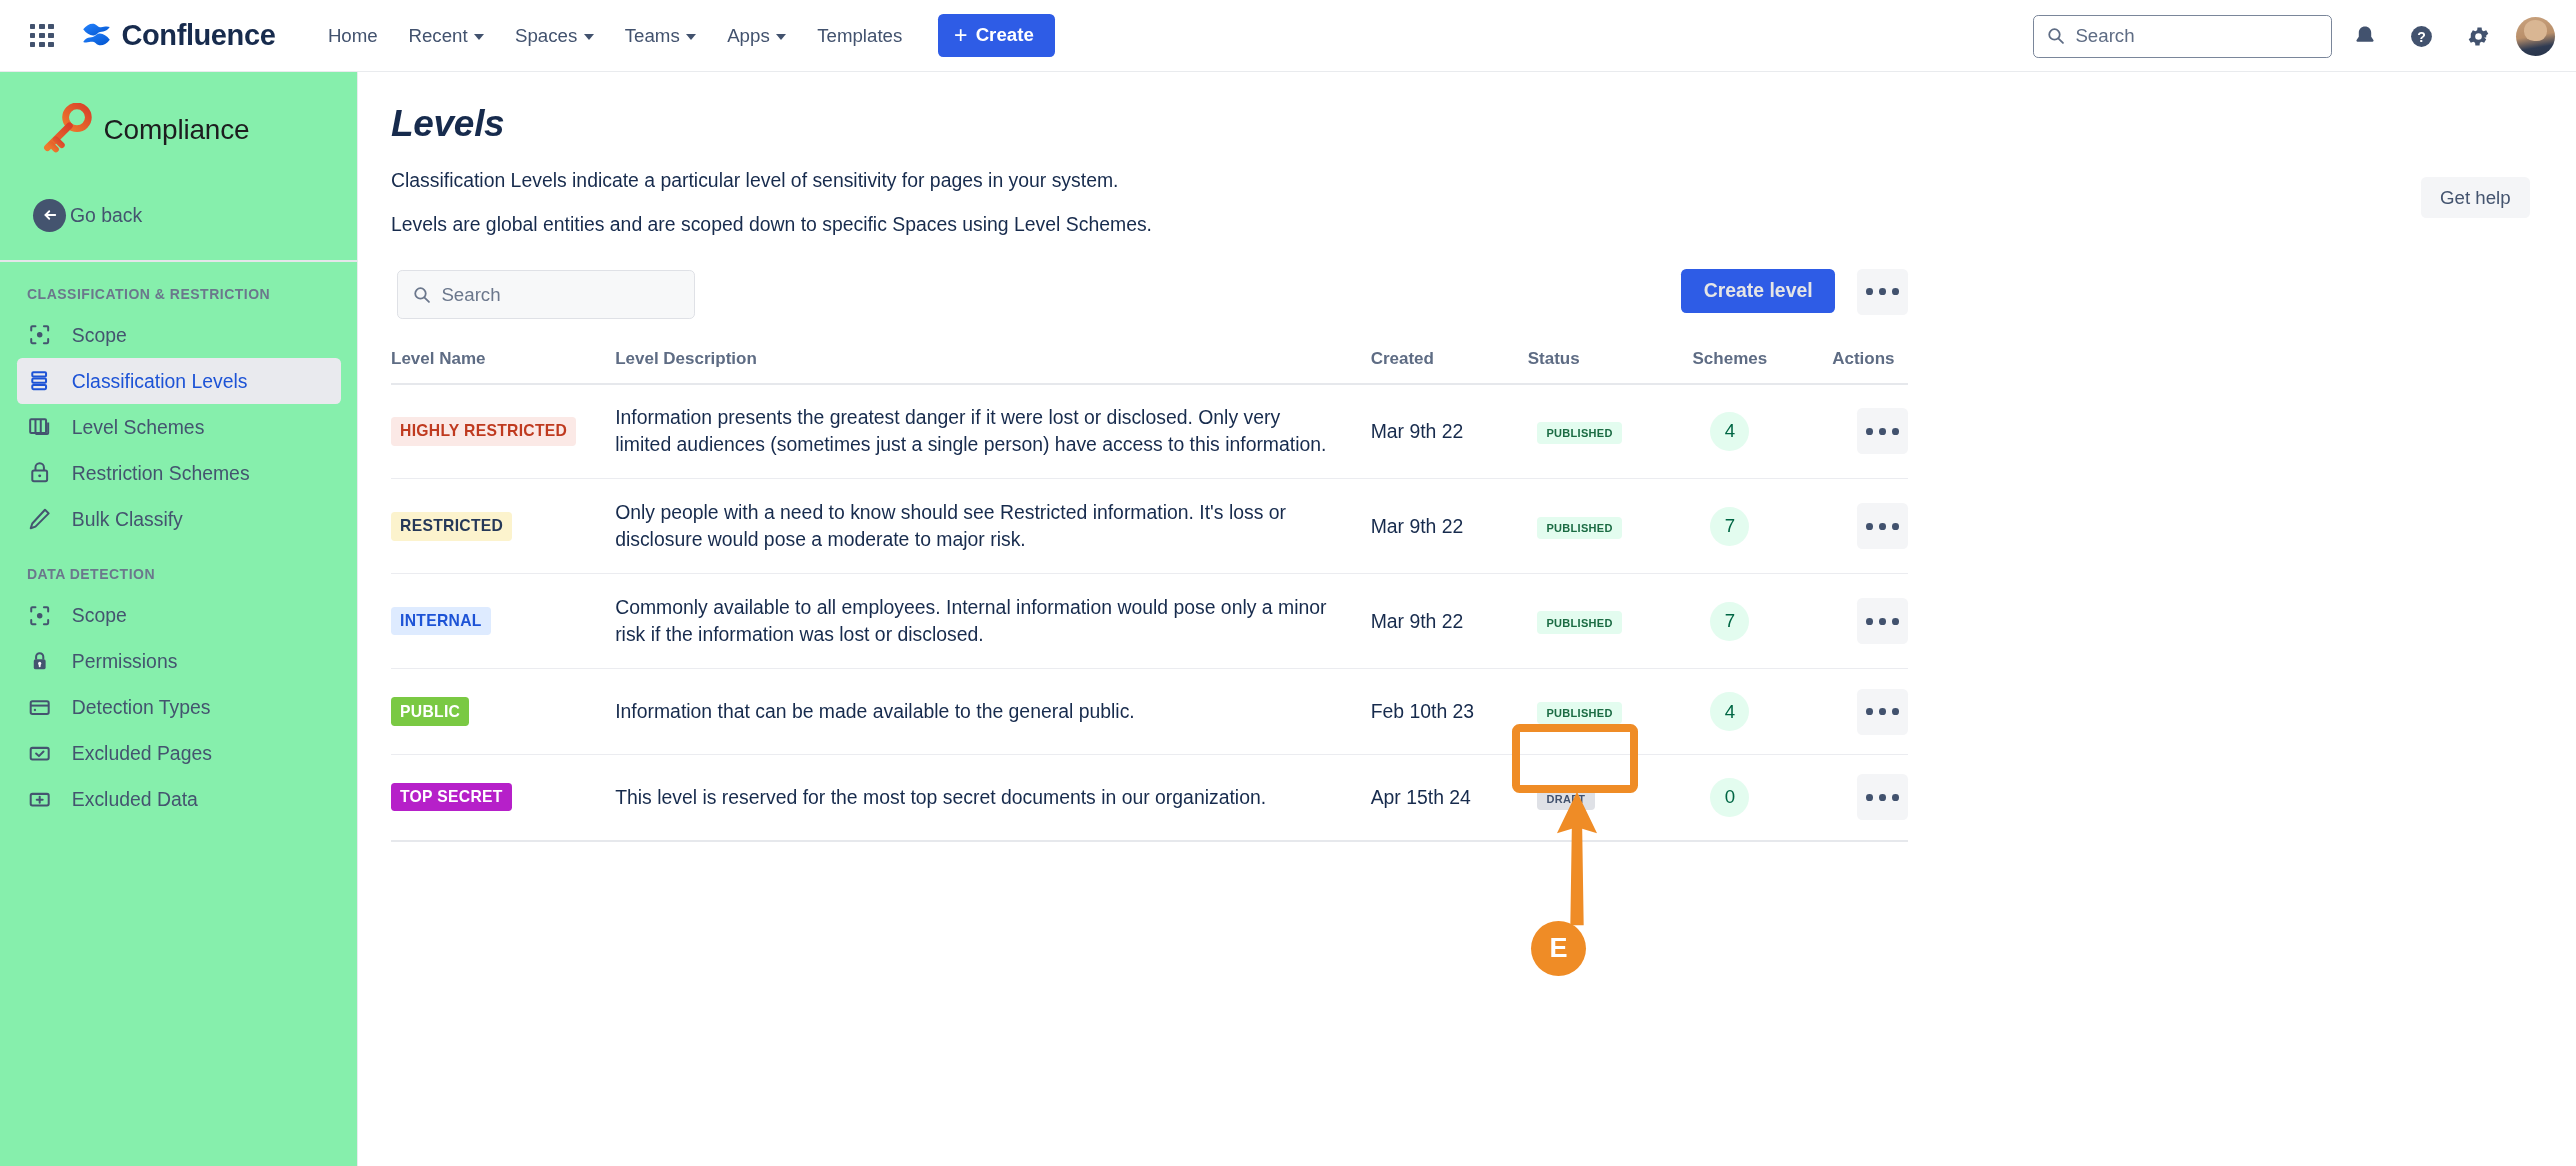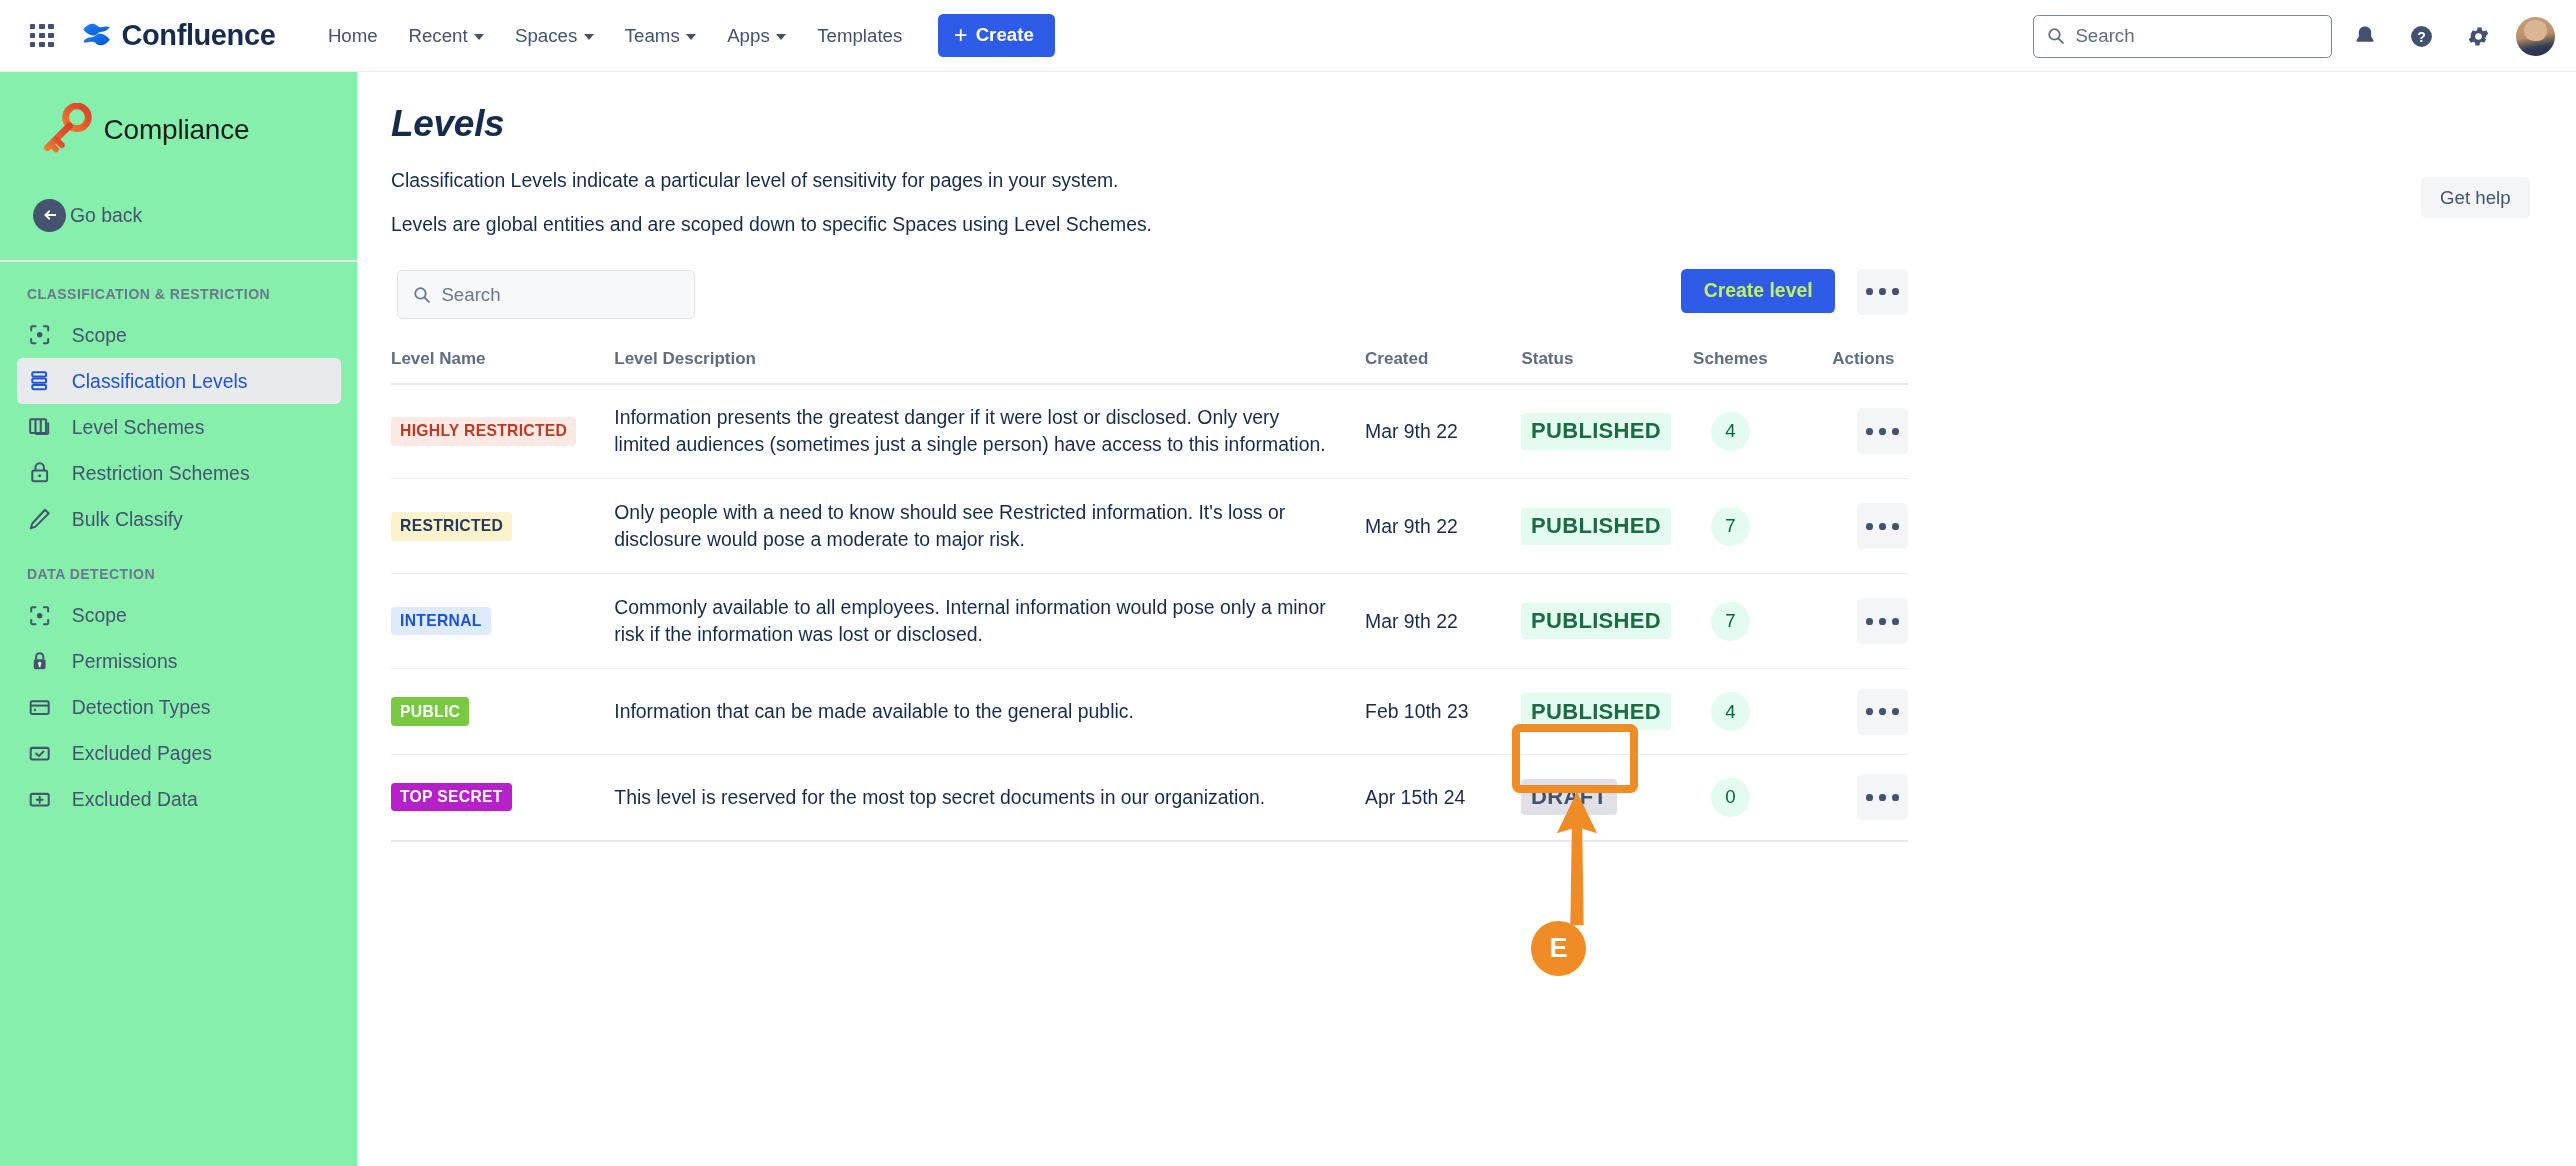--- a/index.html
+++ b/index.html
@@ -160,21 +160,21 @@
   .level-search {
     position: absolute; left: 6px; top: 0;
     display: flex; align-items: center; gap: 10.5px;
     width: 298px; height: 49px;
     background: #f7f8f9; border: 1.5px solid #dfe1e6;
     border-radius: 5.2px; padding: 0 13.5px; cursor: text;
   }
   .level-search .ph { font-size: 18.7px; color: #6b778c; }
   .create-level-btn {
     position: absolute; right: 73px; top: -1.5px;
-    background: #2e5ce6; color: #bef264;
+    background: #2e5ce6; color: #e5e5e5;
     font-size: 19.4px; font-weight: 600;
     padding: 10.5px 22.4px; border-radius: 5.2px; cursor: pointer;
     border: none; font-family: inherit;
   }
   .more-btn {
     position: absolute; right: 0; top: -1.5px;
     width: 51px; height: 46px; background: #f4f5f7;
     border-radius: 5.2px; display: flex; align-items: center;
     justify-content: center; gap: 6px; cursor: pointer;
   }
@@ -199,22 +199,22 @@
   .col-actions { width: 118px; text-align: right; padding-right: 12px; }
   th.col-schemes, th.col-actions { text-align: center; }
   th.col-actions { text-align: right; padding-right: 13.5px; margin-top: 32px; }
   .desc-cell { line-height: 1.42; }
 
   .level-badge {
     display: inline-block; font-size: 15.7px; font-weight: 700;
     letter-spacing: 0.3px; padding: 5.2px 9px; border-radius: 3.7px;
   }
   .status-badge {
-    display: inline-block; font-size: 22px; font-weight: 700;
-    letter-spacing: 0.3px; padding: 5.2px 9.7px; border-radius: 4px;
+    display: inline-block; font-size: 11px; font-weight: 700;
+    letter-spacing: 0.3px; padding: 5.2px 9.7px; border-radius: 4px; margin-left: 9px;
   }
   .schemes-pill {
     display: inline-flex; align-items: center; justify-content: center;
     min-width: 39px; height: 39px; padding: 0 10.5px;
     border-radius: 19.4px; background: #e3fcef; color: #006644;
     font-size: 18.7px; font-weight: 400;
   }
   .row-actions {
     display: inline-flex; align-items: center; justify-content: center; gap: 6px;
     width: 51px; height: 46px; background: #f4f5f7; border-radius: 5.2px;

